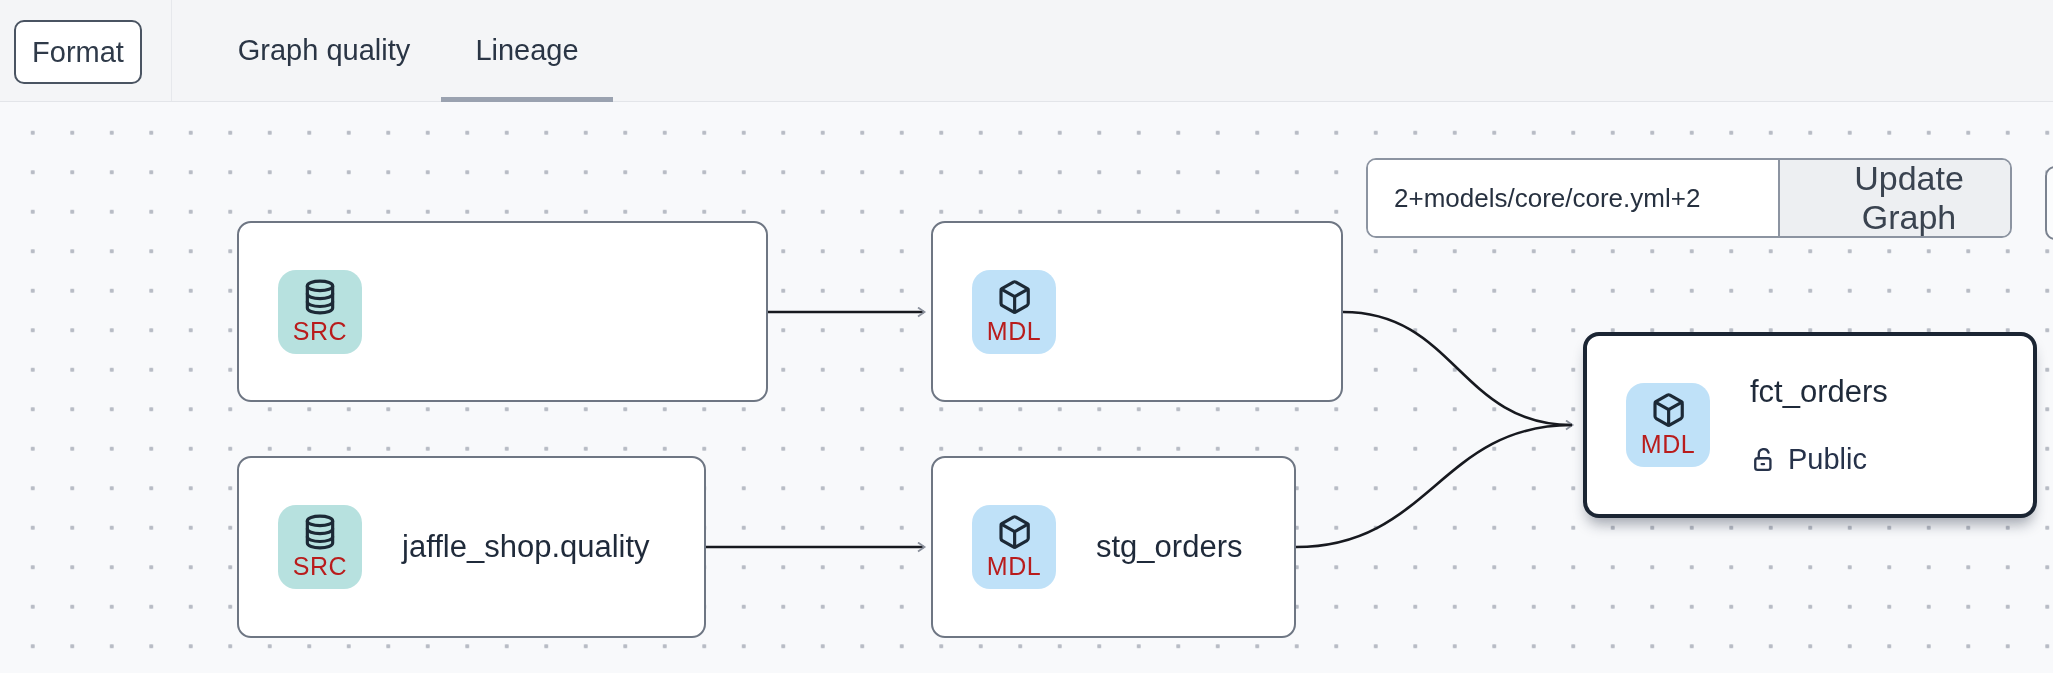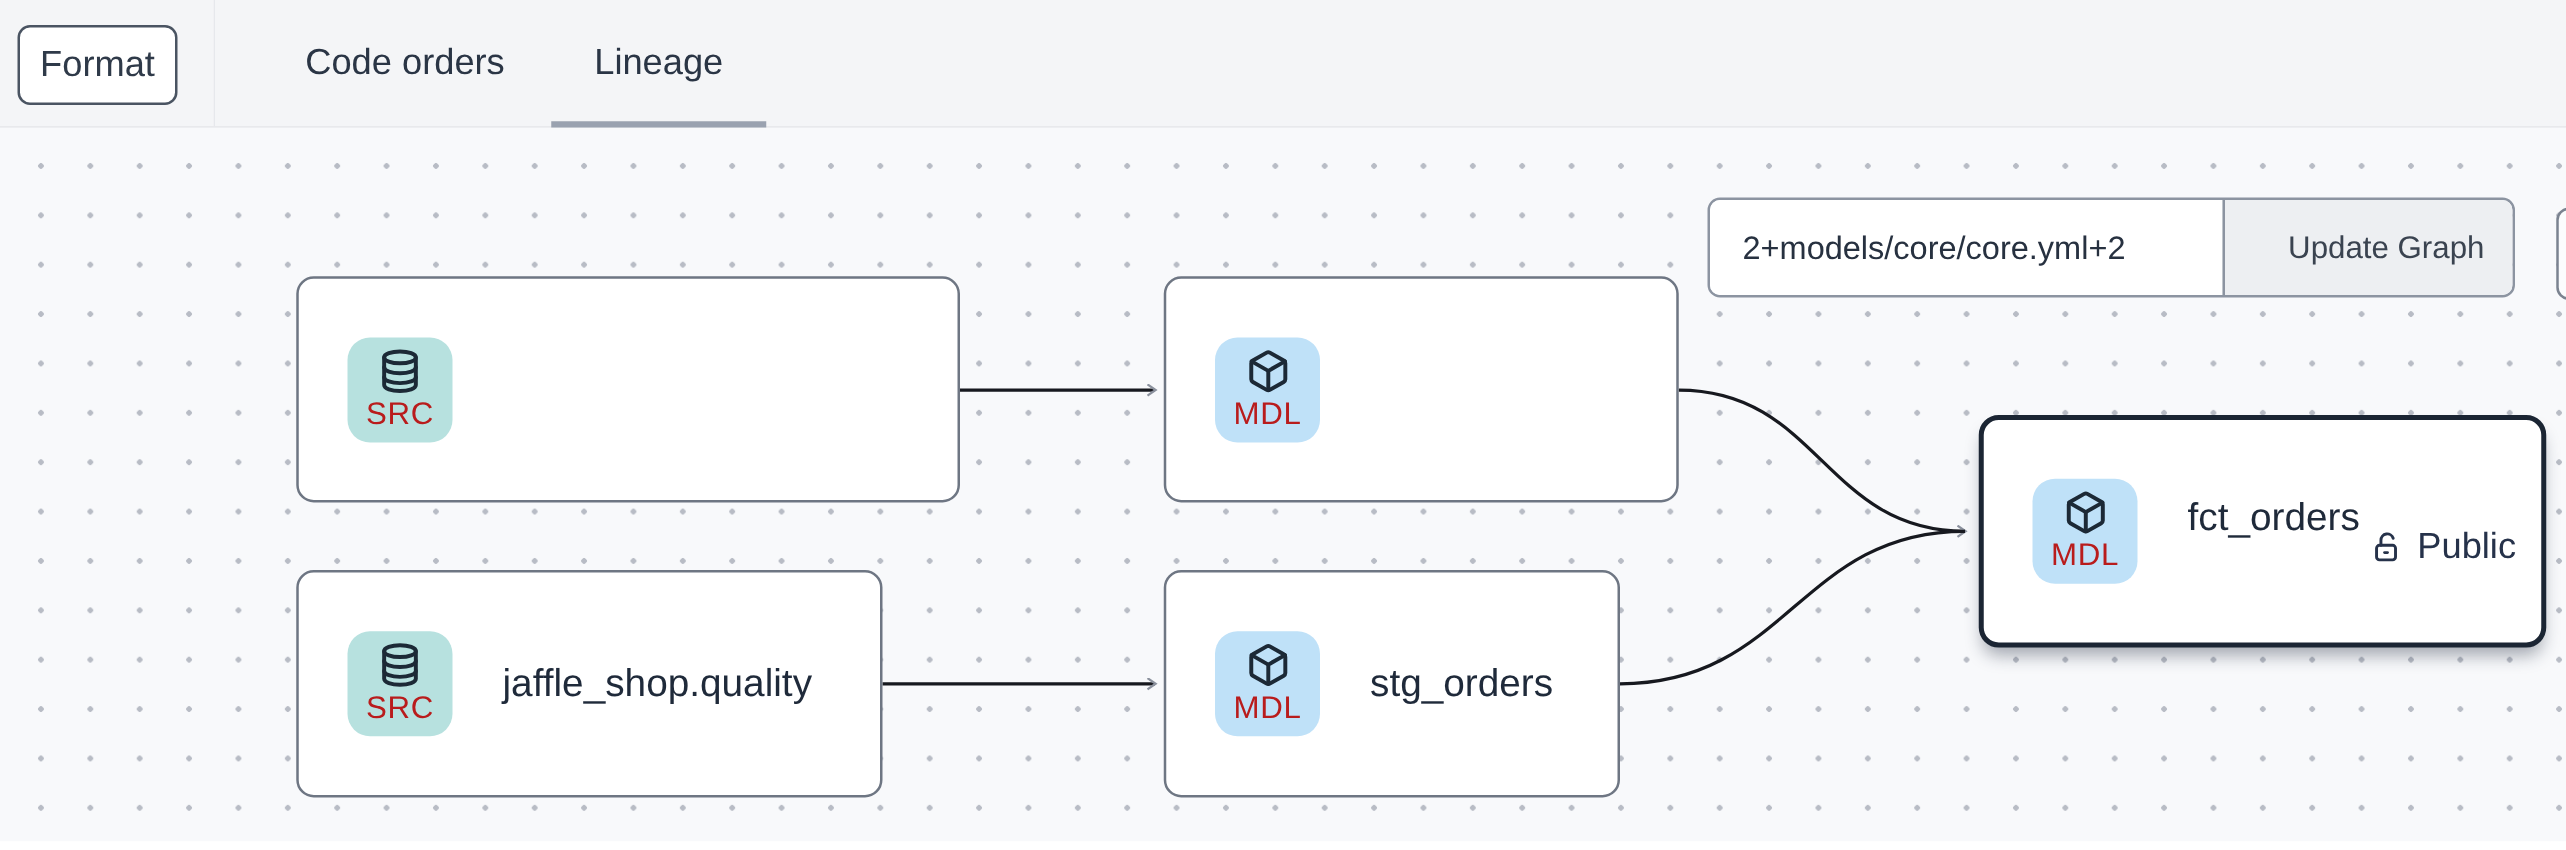--- a/index.html
+++ b/index.html
@@ -50,21 +50,21 @@
     position:absolute; left:1366px; top:158px; width:646px; height:80px;
     border:2px solid #8c94a1; border-radius:10px; display:flex; overflow:hidden; z-index:3;
   }
   .selector-input {
     flex:1; background:#ffffff; border:none; outline:none;
     font-family:"Liberation Sans", sans-serif; font-size:26px; color:#273140;
     padding:0 0 0 26px;
   }
   .update-btn {
     width:232px; background:#edeff2; border:none; border-left:2px solid #8c94a1;
-    font-family:"Liberation Sans", sans-serif; font-size:25px; color:#3a4350;
+    font-family:"Liberation Sans", sans-serif; font-size:34px; color:#3a4350;
     display:flex; align-items:center; justify-content:center; cursor:pointer;padding-left:28px;
   }
   .partial-btn {
     position:absolute; left:2045px; top:166px; width:40px; height:74px;
     background:#fbfcfd; border:2px solid #7b8390; border-radius:10px; z-index:3;
   }
 
   
   .node {
     position:absolute; background:#ffffff; border:2px solid #6e7683; border-radius:14px;
@@ -77,39 +77,39 @@
   .badge {
     width:84px; height:84px; border-radius:18px; margin-left:39px; flex:0 0 auto;
     display:flex; flex-direction:column; align-items:center; justify-content:center;
   }
   .badge-src { background:#b7e1df; }
   .badge-mdl { background:#bfe1f8; }
   .badge svg { width:38px; height:38px; stroke:#1c2936; stroke-width:2; fill:none;
                stroke-linecap:round; stroke-linejoin:round; }
   .badge-label { font-size:25px; font-weight:500; color:#b91c1c; margin-top:1px; letter-spacing:0.5px; }
   .node-label { font-size:31px; color:#1f2a3a; margin-left:40px; white-space:nowrap; }
-  .node-text-col { margin-left:40px; display:flex; flex-direction:row; gap:8px; }
+  .node-text-col { margin-left:40px; display:flex; flex-direction:column; gap:8px; }
   .node-title { font-size:31px; color:#1f2a3a; white-space:nowrap; }
   .access-row { display:flex; align-items:center; gap:10px; font-size:29px; color:#26324a;margin-top:25px; }
   .access-row svg { width:28px; height:28px; stroke:#26324a; stroke-width:2; fill:none;
                     stroke-linecap:round; stroke-linejoin:round; }
 
   .n-src-customers { left:237px; top:221px; width:531px; height:181px; }
   .n-stg-customers { left:931px; top:221px; width:412px; height:181px; }
   .n-src-orders    { left:237px; top:456px; width:469px; height:182px; }
   .n-stg-orders    { left:931px; top:456px; width:365px; height:182px; }
   .n-fct-orders    { left:1583px; top:332px; width:454px; height:186px; }
 </style>
 </head>
 <body>
 
 <div class="header">
   <button class="format-btn">Format</button>
   <div class="header-divider"></div>
-  <div class="tab tab-code">Code orders</div>
+  <div class="tab tab-code">Graph quality</div>
   <div class="tab tab-lineage">Lineage</div>
   <div class="tab-underline"></div>
 </div>
 
 <div class="canvas"></div>
 <div class="bottom-strip"></div>
 
 <svg class="edges" viewBox="0 0 2053 680">
   <defs>
     <marker id="chev" markerWidth="12" markerHeight="12" refX="7" refY="5" orient="auto" markerUnits="userSpaceOnUse">

